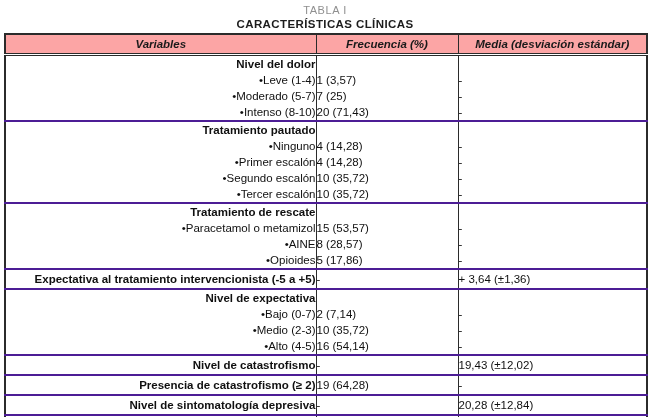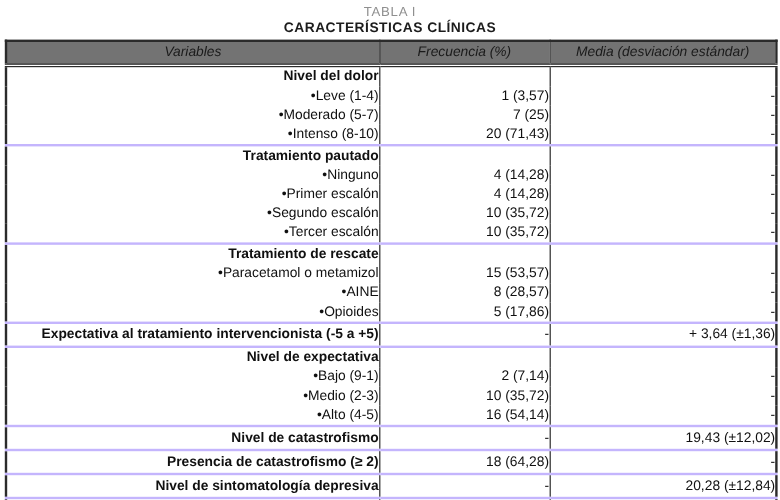--- a/index.html
+++ b/index.html
@@ -21,42 +21,42 @@
     border:2px solid #2b2b2b;
   }
   th, td {
     border-left:1px solid #2b2b2b;
     border-right:1px solid #2b2b2b;
     padding:0;
     overflow:hidden;
     white-space:nowrap;
   }
   thead th {
-    background:#737373;
+    background:#fca5a5;
     font-style:italic;
-    font-weight:normal;
+    font-weight:bold;
     font-size:11.5px;
     color:#1a1a1a;
     height:18px;
     text-align:center;
     border-bottom:3px double #2b2b2b;
     margin-top:26px;
   }
   td {
     font-size:11.5px;
     color:#101010;
     height:16px;
     vertical-align:middle;
   }
-  tr.sep td { border-top:2px solid #c4b5fd; }
+  tr.sep td { border-top:2px solid #4c1d95; }
   tr.single td { height:18px; }
   td.var { text-align:right; padding-left:4px; font-weight:bold; }
   td.var .blt { display:inline-block; width:9px; padding-left:4px; font-weight:normal; }
   tr.bullet td.var { font-weight:normal; }
-  td.freq, td.media { text-align:right; }
+  td.freq, td.media { text-align:left; }
 </style>
 </head>
 <body>
 
 <div class="titles">
   <div class="t1">TABLA I</div>
   <div class="t2">CARACTERÍSTICAS CLÍNICAS</div>
 </div>
 
 <table class="main">
@@ -146,21 +146,21 @@
       <td class="freq">-</td>
       <td class="media">+ 3,64 (±1,36)</td>
     </tr>
 
     <tr class="group sep">
       <td class="var">Nivel de expectativa</td>
       <td class="freq"></td>
       <td class="media"></td>
     </tr>
     <tr class="bullet">
-      <td class="var"><span class="blt">•</span><span>Bajo (9-1)</span></td>
+      <td class="var"><span class="blt">•</span><span>Bajo (0-7)</span></td>
       <td class="freq">2 (7,14)</td>
       <td class="media">-</td>
     </tr>
     <tr class="bullet">
       <td class="var"><span class="blt">•</span><span>Medio (2-3)</span></td>
       <td class="freq">10 (35,72)</td>
       <td class="media">-</td>
     </tr>
     <tr class="bullet">
       <td class="var"><span class="blt">•</span><span>Alto (4-5)</span></td>
@@ -168,21 +168,21 @@
       <td class="media">-</td>
     </tr>
 
     <tr class="single sep">
       <td class="var">Nivel de catastrofismo</td>
       <td class="freq">-</td>
       <td class="media">19,43 (±12,02)</td>
     </tr>
     <tr class="single sep">
       <td class="var">Presencia de catastrofismo (≥ 2)</td>
-      <td class="freq">18 (64,28)</td>
+      <td class="freq">19 (64,28)</td>
       <td class="media">-</td>
     </tr>
     <tr class="single sep">
       <td class="var">Nivel de sintomatología depresiva</td>
       <td class="freq">-</td>
       <td class="media">20,28 (±12,84)</td>
     </tr>
     <tr class="single sep">
       <td class="var">Presencia de sintomatología depresiva (≥ 16)</td>
       <td class="freq">17 (60,71)</td>

